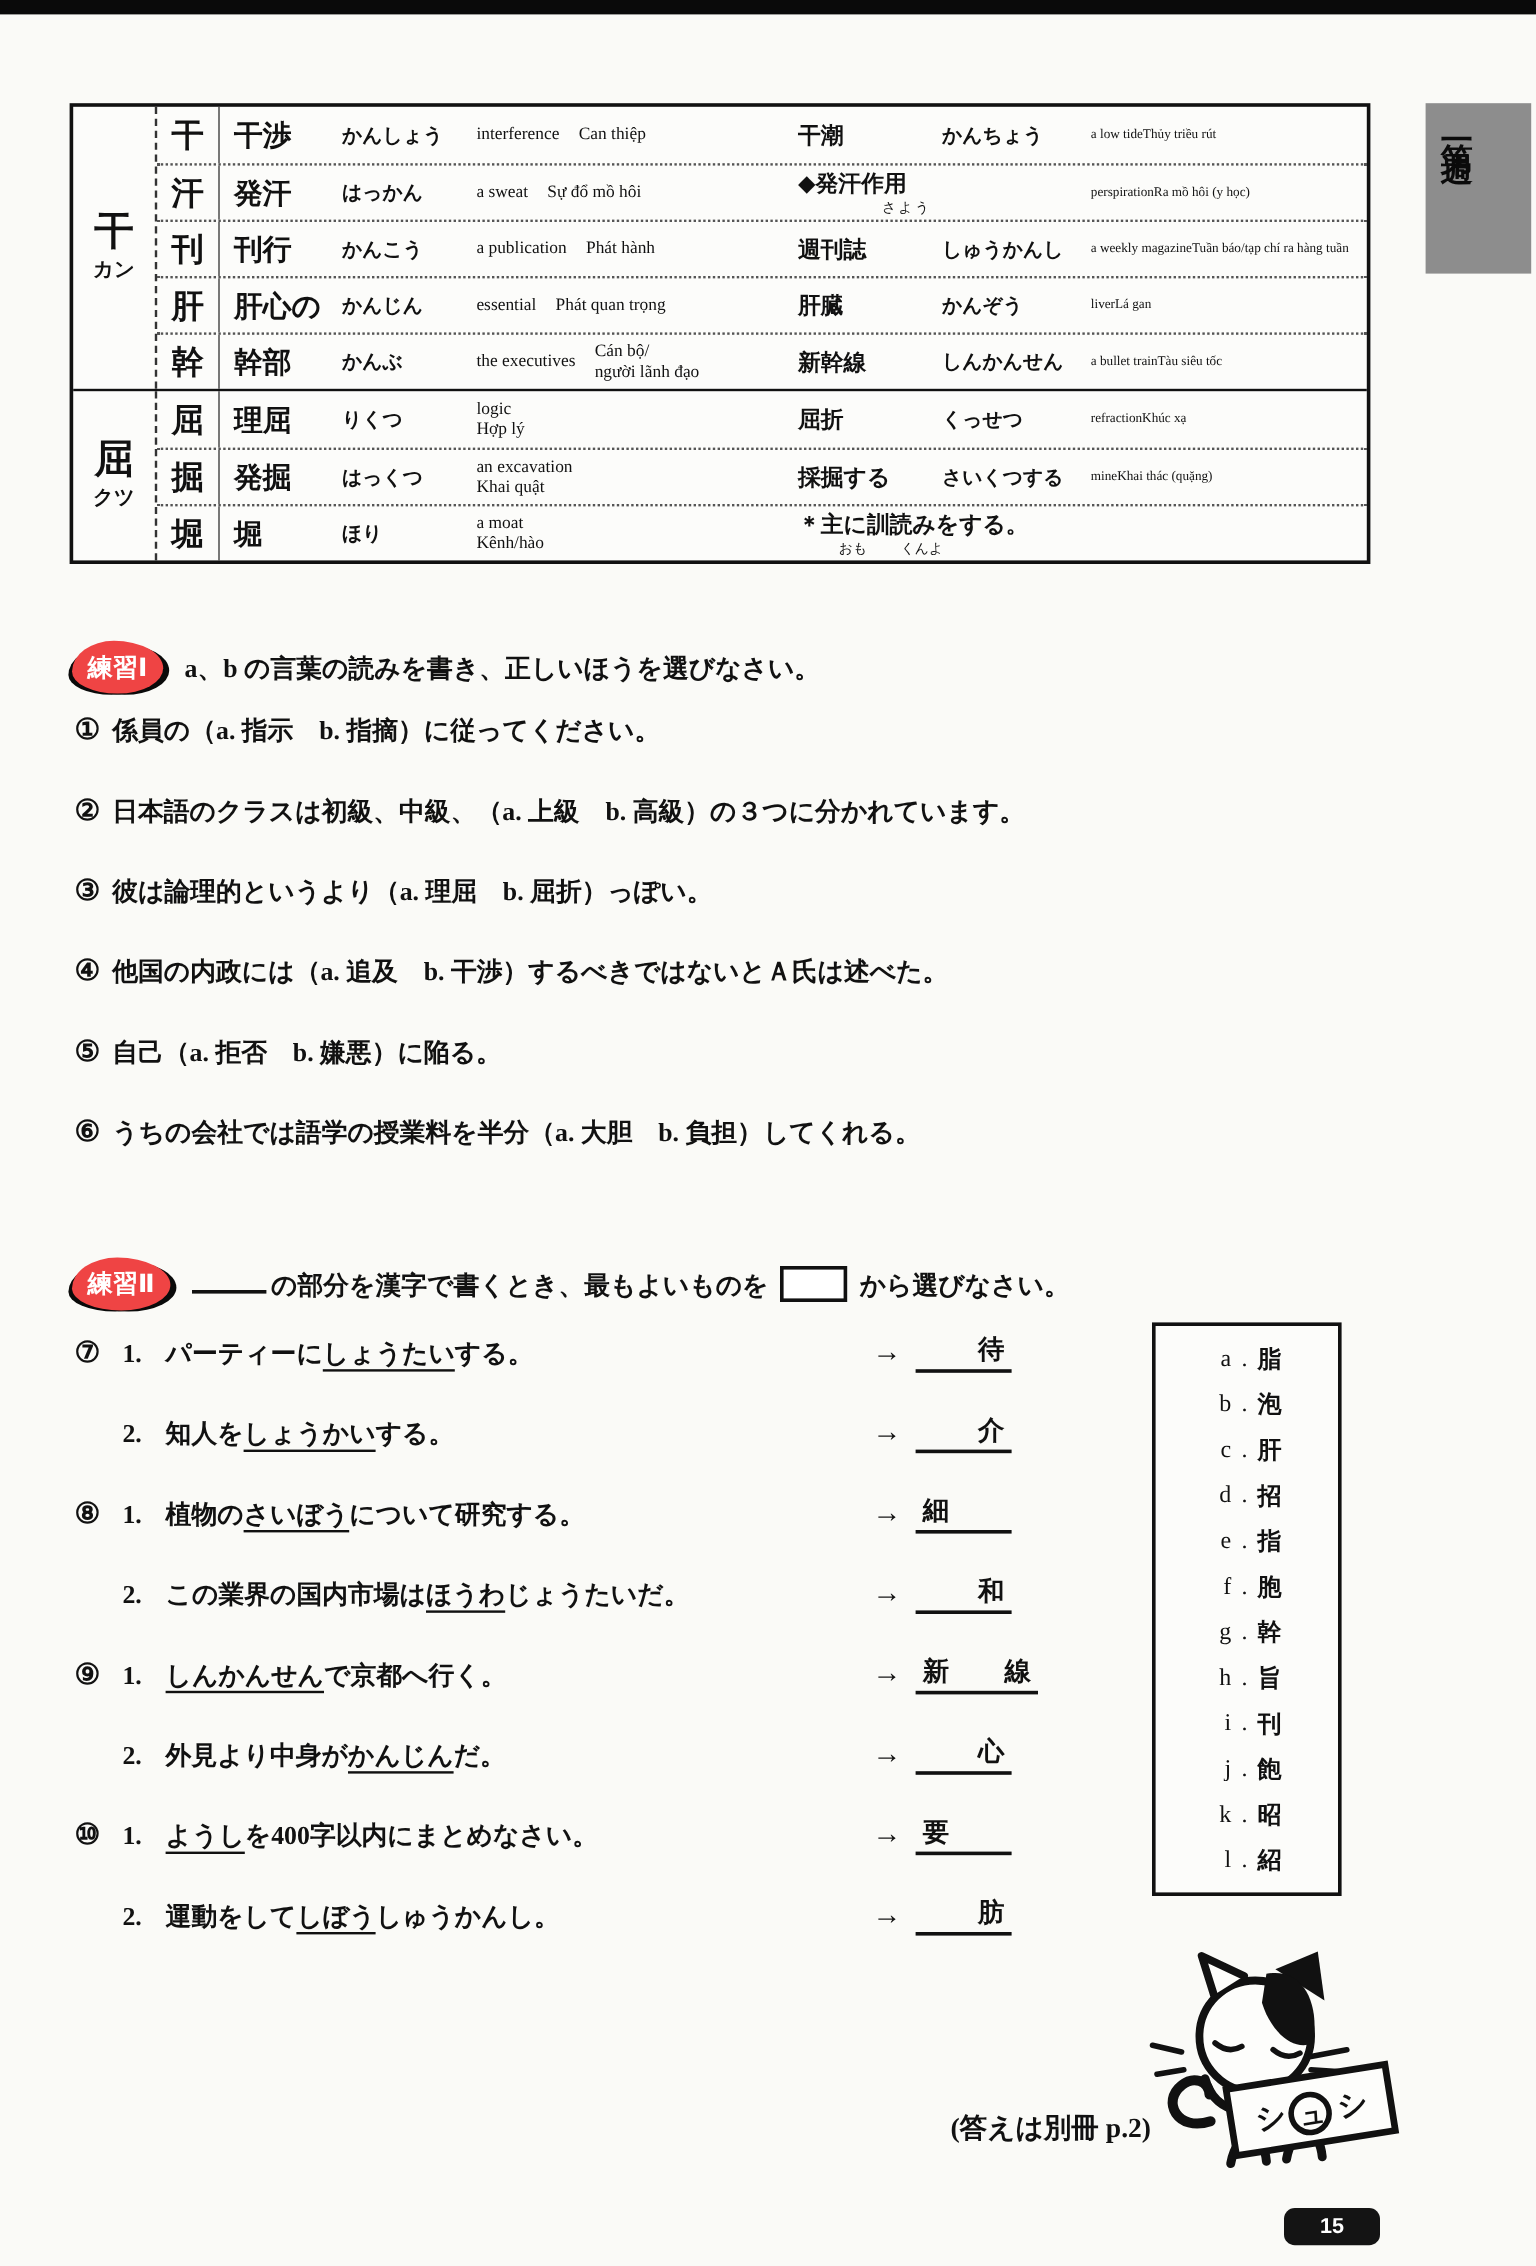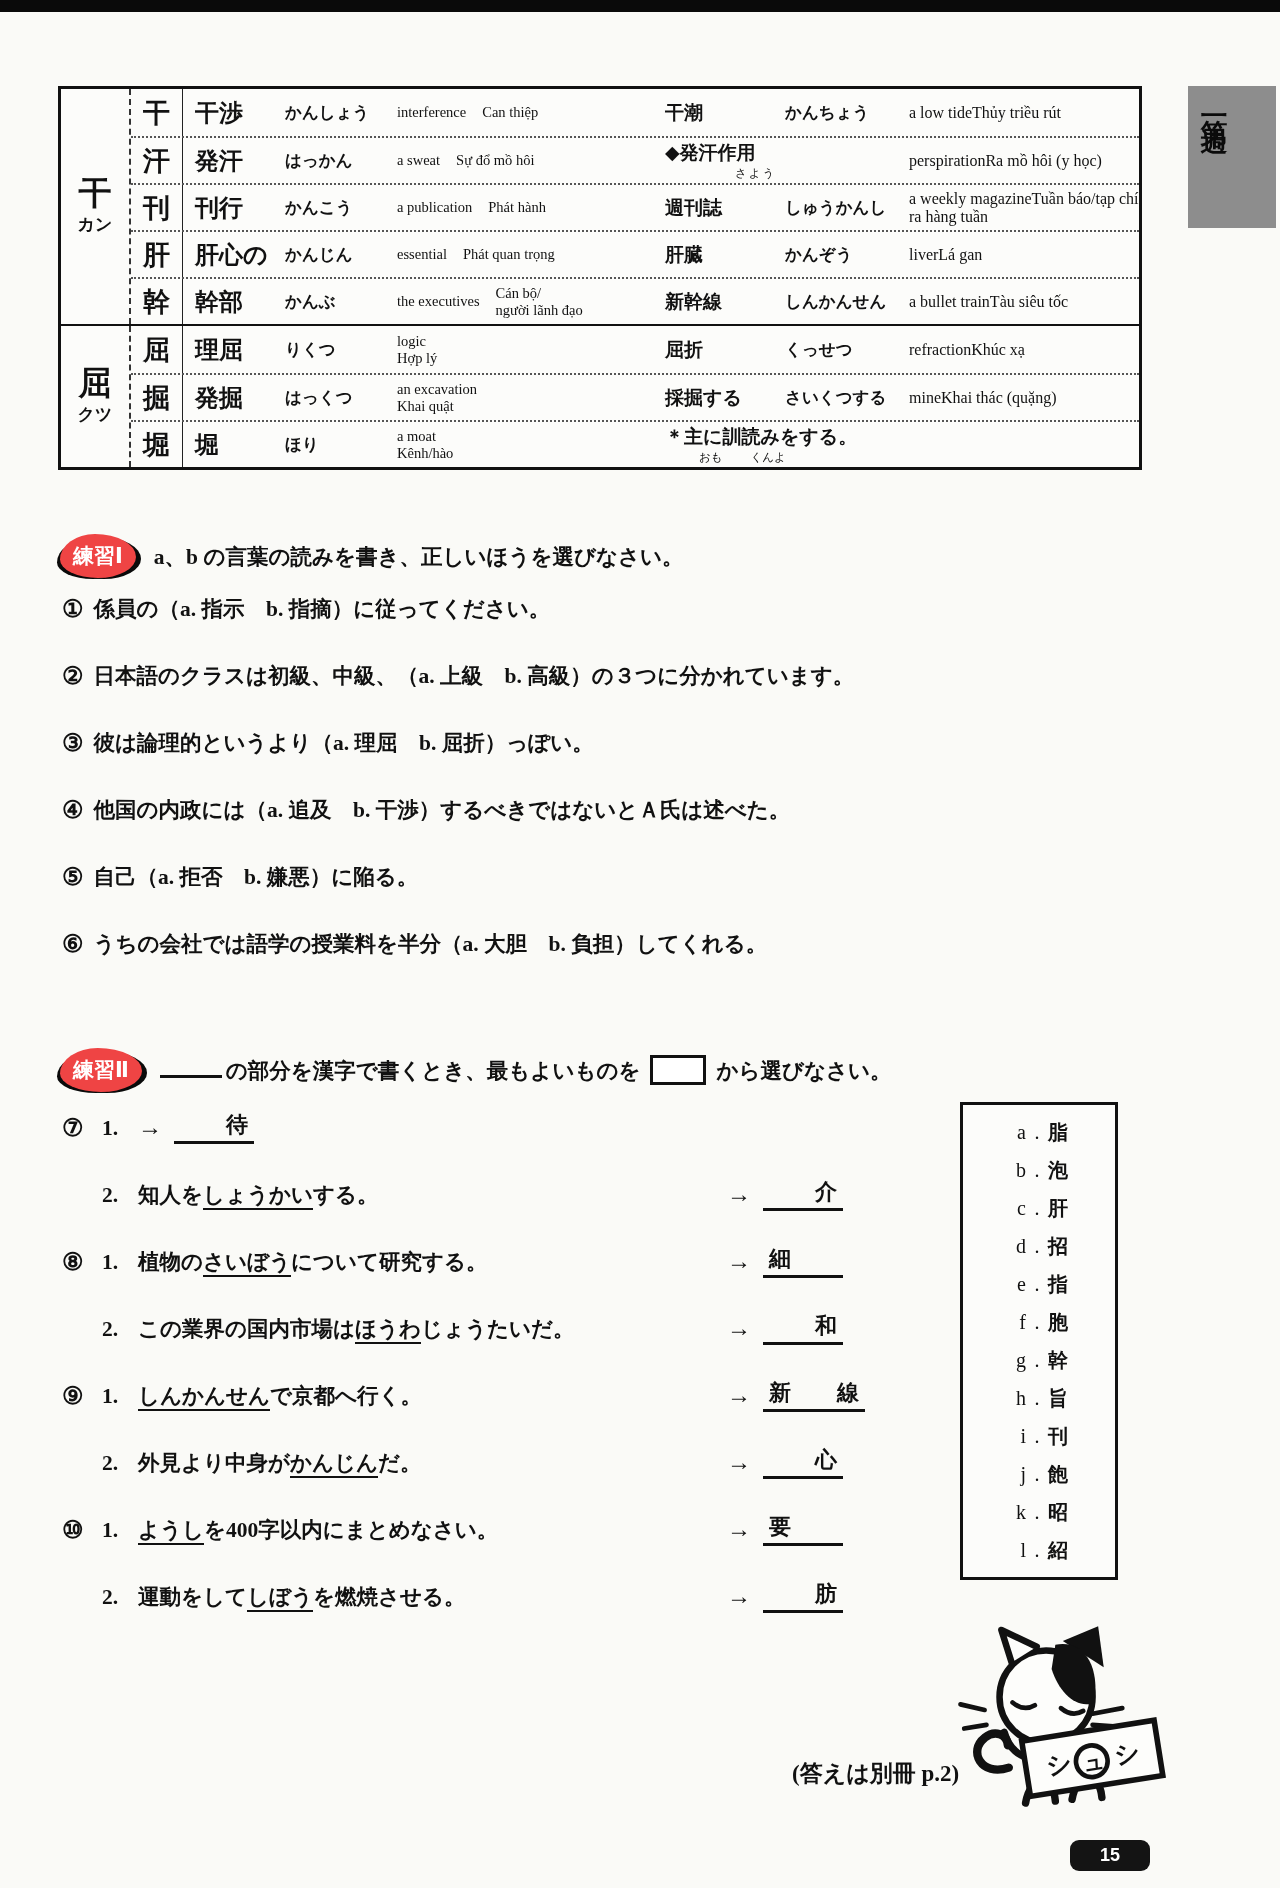--- a/index.html
+++ b/index.html
@@ -30,21 +30,21 @@
   .vrow + .vrow{border-top:2px dotted #555;}
   .kcell{flex:0 0 52px;border-right:1.5px solid #222;display:flex;align-items:center;justify-content:center;font-size:27px;font-weight:bold;}
   .cell{display:flex;flex-direction:column;justify-content:center;padding:2px 0 2px 0;}
   .w1{flex:0 0 102px;padding-left:12px;font-size:24px;font-weight:bold;}
   .r1{flex:0 0 112px;font-size:16.5px;font-weight:bold;font-family:"Liberation Sans","DejaVu Sans",sans-serif;}
   .ev{flex:0 0 268px;font-size:14.5px;line-height:1.12;}
   .ev .inner{display:flex;gap:16px;align-items:center;}
   .ev .inner.stack{flex-direction:column;gap:0;align-items:flex-start;}
   .w2{flex:0 0 120px;font-size:19px;font-weight:bold;}
   .r2{flex:0 0 124px;font-size:16.5px;font-weight:bold;font-family:"Liberation Sans","DejaVu Sans",sans-serif;}
-  .ev2{flex:1 1 auto;font-size:16px;line-height:1.12;}
+  .ev2{flex:1 1 auto;font-size:11px;line-height:1.12;}
   .furi{font-size:11.5px;font-weight:normal;letter-spacing:2px;}
   .vnote{flex:1;display:flex;flex-direction:column;justify-content:center;font-size:19px;font-weight:bold;}
   .vnote .furi-line{font-size:11.5px;font-weight:normal;}
   .pre-line{white-space:pre-line;}
 
   
   .ex-header{position:absolute;display:flex;align-items:center;gap:18px;}
   .blob{
     background:#ef4444;color:#fff;font-family:"Liberation Sans","DejaVu Sans",sans-serif;
     font-weight:bold;font-size:21px;padding:8px 13px;
@@ -296,20 +296,21 @@
 <div class="ex-header" style="left:60px;top:1048px;" data-interactable="false">
   <span class="blob" data-interactable="false">練習Ⅱ</span>
   <span class="inst" data-interactable="false">
     <span class="inst-blank" data-interactable="false"></span><span data-interactable="false">の部分を漢字で書くとき、最もよいものを</span><span class="inst-box" data-interactable="false"></span><span data-interactable="false">から選びなさい。</span>
   </span>
 </div>
 <div class="ex2-items" id="ex2-items" data-interactable="false">
     <div class="ex2-row" data-interactable="false">
       <span class="qnum" data-interactable="false">⑦</span>
       <span class="sub" data-interactable="false">1.</span>
+      <span class="sentence" data-interactable="false"><span data-interactable="false">パーティーに</span><span class="u" data-interactable="false">しょうたい</span><span data-interactable="false">する。</span></span>
       <span class="anscol" data-interactable="false">
         <span class="arrow" data-interactable="false">→</span>
         <span class="answer" data-interactable="false">
           <span class="agap" data-interactable="false"></span>
           <span data-interactable="false">待</span>
         </span>
       </span>
     </div>
     <div class="ex2-row" data-interactable="false">
       <span class="qnum" data-interactable="false"></span>
@@ -380,21 +381,21 @@
         <span class="arrow" data-interactable="false">→</span>
         <span class="answer" data-interactable="false">
           <span data-interactable="false">要</span>
           <span class="agap" data-interactable="false"></span>
         </span>
       </span>
     </div>
     <div class="ex2-row" data-interactable="false">
       <span class="qnum" data-interactable="false"></span>
       <span class="sub" data-interactable="false">2.</span>
-      <span class="sentence" data-interactable="false"><span data-interactable="false">運動をして</span><span class="u" data-interactable="false">しぼう</span><span data-interactable="false">を燃焼させる。</span></span>
+      <span class="sentence" data-interactable="false"><span data-interactable="false">運動をして</span><span class="u" data-interactable="false">しぼう</span><span data-interactable="false">しゅうかんし。</span></span>
       <span class="anscol" data-interactable="false">
         <span class="arrow" data-interactable="false">→</span>
         <span class="answer" data-interactable="false">
           <span class="agap" data-interactable="false"></span>
           <span data-interactable="false">肪</span>
         </span>
       </span>
     </div>
   </div>
 

